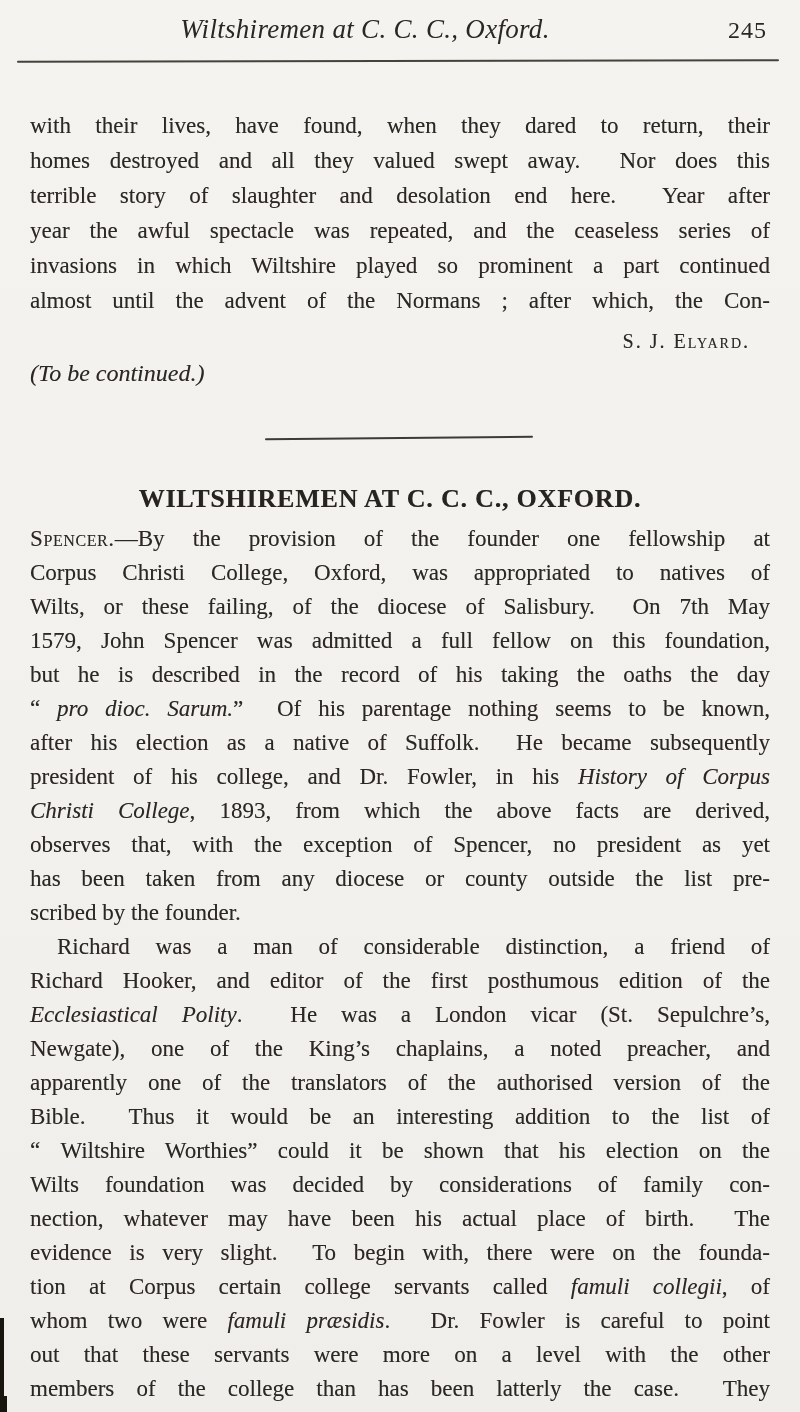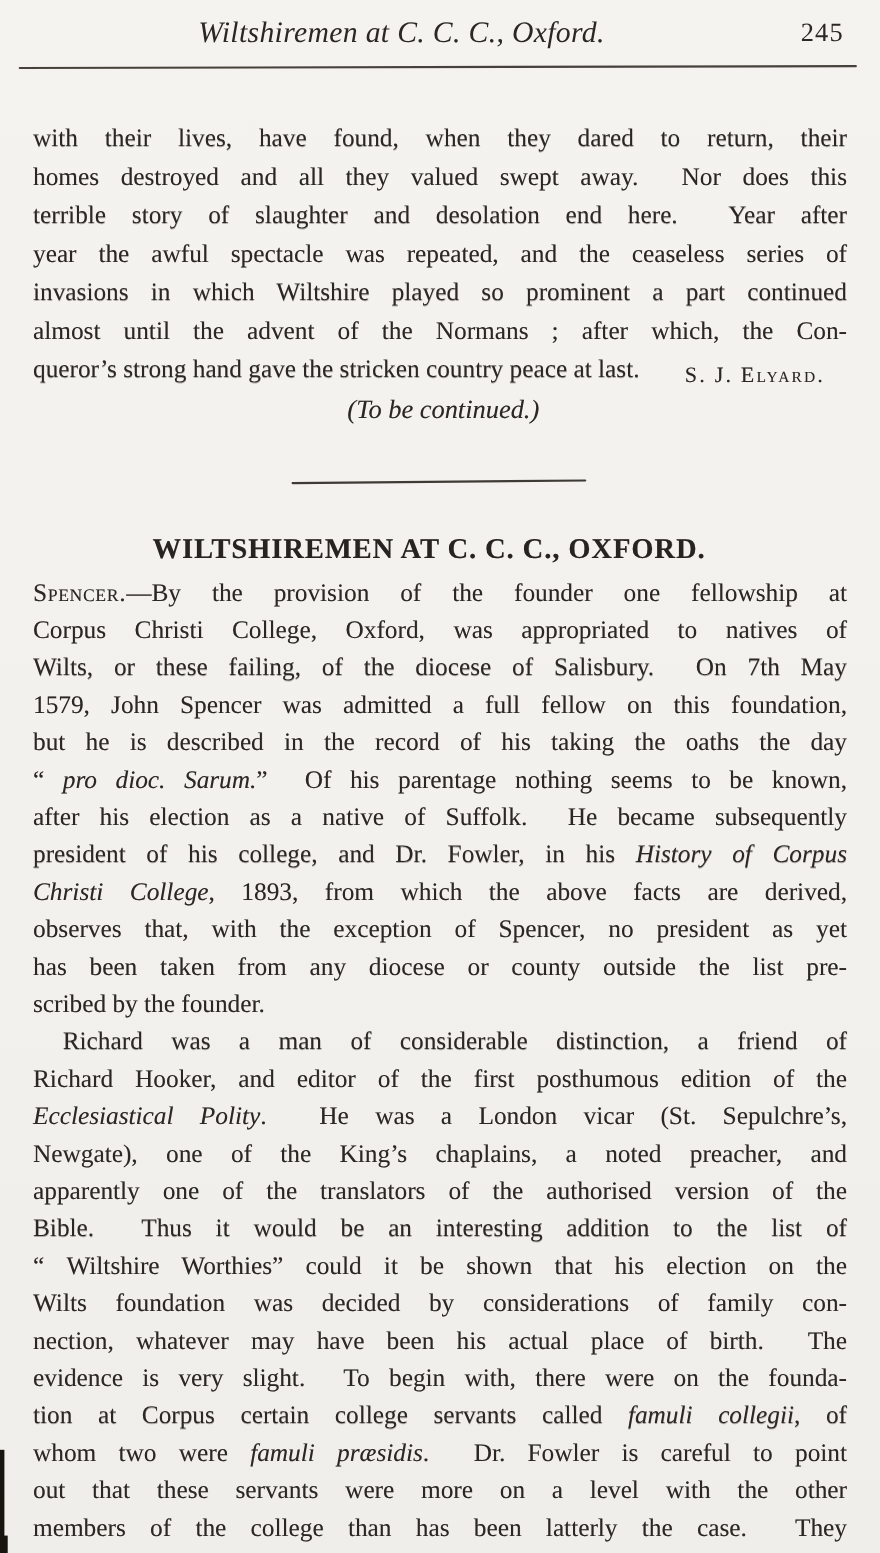--- a/index.html
+++ b/index.html
@@ -44,21 +44,21 @@
   .tline-indent { text-indent: 27px; }
   .italic { font-style: italic; }
   .smallcaps { font-variant: small-caps; letter-spacing: 0.6px; }
   .signature {
     position: absolute; top: 330px; right: 50px;
     font-size: 20px; font-variant: small-caps; letter-spacing: 2px;
     text-shadow: 0.2px 0.2px 0.4px rgba(43,39,34,0.35);
   }
   .continued-notice {
     position: absolute; top: 360px; left: 30px; width: 746px;
-    text-align: center; font-style: italic; font-size: 24px;
+    text-align: left; font-style: italic; font-size: 24px;
     text-shadow: 0.2px 0.2px 0.4px rgba(43,39,34,0.35);
   }
   .section-divider {
     position: absolute; top: 437px; left: 265px; width: 268px; height: 2px;
     background: #3e3a34;
     transform: rotate(-0.5deg);
     border-radius: 1px;
   }
   .article-heading {
     position: absolute; top: 484px; left: 0; right: 20px;
@@ -88,21 +88,20 @@
 
   <div class="header-rule"></div>
 
   <div class="textblock prev-paragraph">
       <div class="tline"><span>with their lives, have found, when they dared to return, their</span></div>
       <div class="tline"><span>homes destroyed and all they valued swept away.&nbsp; Nor does this</span></div>
       <div class="tline"><span>terrible story of slaughter and desolation end here.&nbsp; Year after</span></div>
       <div class="tline"><span>year the awful spectacle was repeated, and the ceaseless series of</span></div>
       <div class="tline"><span>invasions in which Wiltshire played so prominent a part continued</span></div>
       <div class="tline"><span>almost until the advent of the Normans&nbsp;; after which, the Con-</span></div>
-      <div class="tline tline-last"><span>queror’s strong hand gave the stricken country peace at last.</span></div>
     </div>
 
   <div class="signature">S. J. Elyard.</div>
 
   <div class="continued-notice">(To be continued.)</div>
 
   <div class="section-divider"></div>
 
   <div class="article-heading">WILTSHIREMEN AT C. C. C., OXFORD.</div>
 

